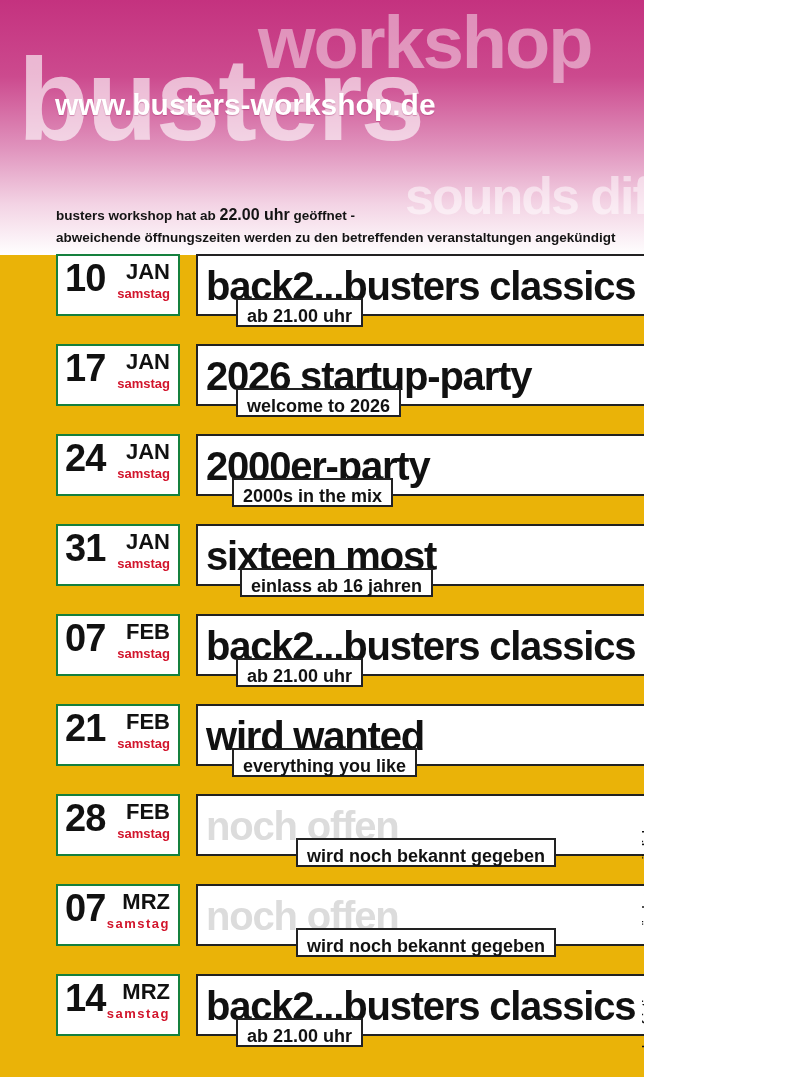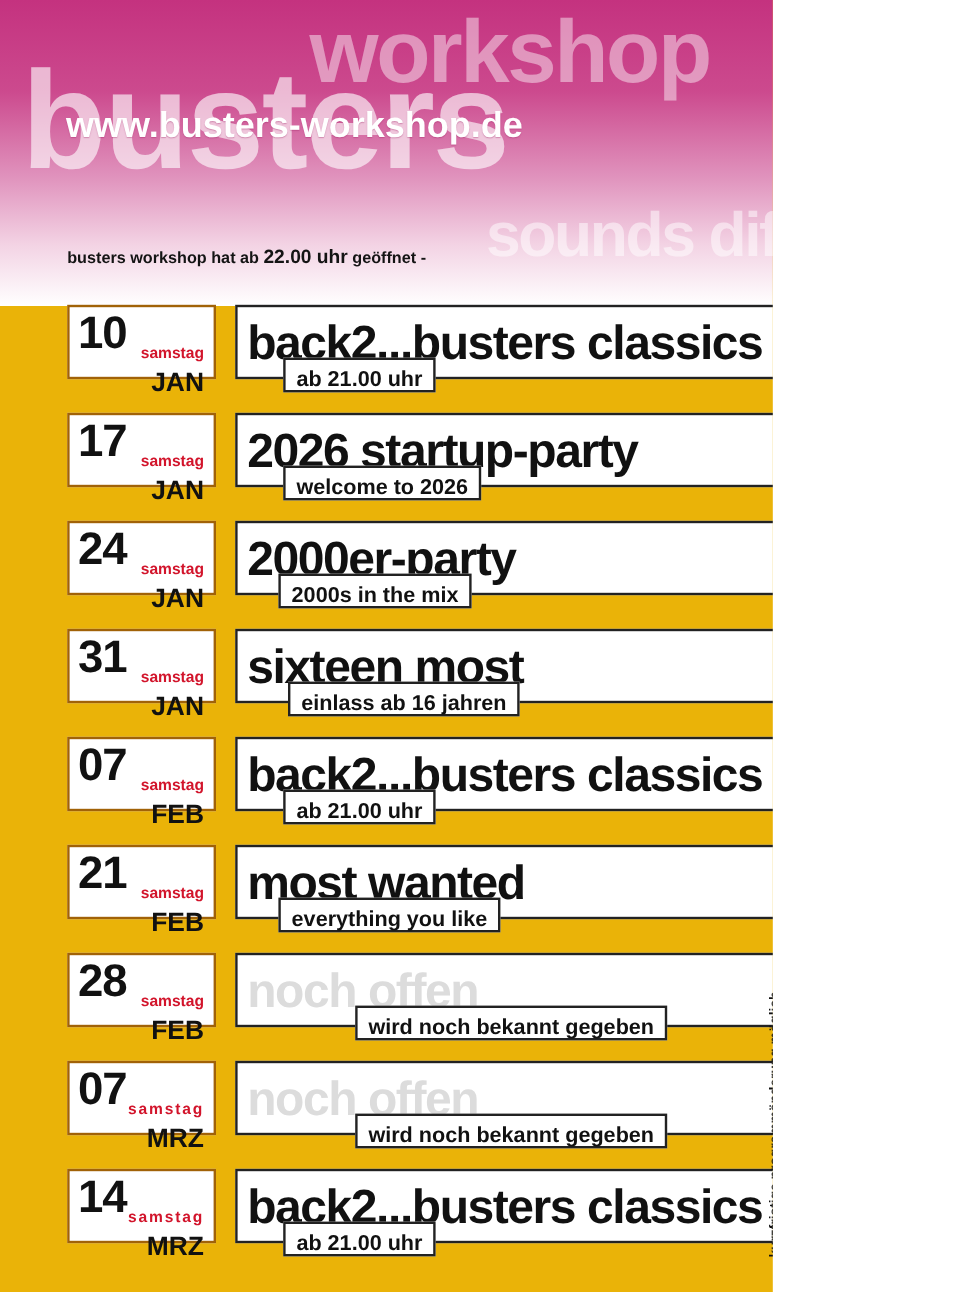--- a/index.html
+++ b/index.html
@@ -128,21 +128,21 @@
   .event {
     position: relative;
     height: 90px;
   }
   .date-box {
     position: absolute;
     left: 56px;
     top: 0;
     width: 124px;
     height: 62px;
-    border: 2px solid #a16207;
+    border: 2px solid #15803d;
     background: #fff;
     box-sizing: border-box;
   }
   .date-day {
     position: absolute;
     left: 7px;
     top: 3px;
     font-size: 38px;
     font-weight: bold;
     color: #111;
@@ -150,21 +150,20 @@
     line-height: 1;
   }
   .date-mon {
     position: absolute;
     right: 8px;
     top: 5px;
     font-size: 22px;
     font-weight: bold;
     color: #111;
     line-height: 1;
-    margin-top: 47px;
   }
   .date-wd {
     position: absolute;
     right: 8px;
     top: 31px;
     font-size: 13px;
     font-weight: bold;
     color: #d2142b;
     line-height: 1;
   }
@@ -313,20 +312,21 @@
     <div class="wm wm-sounds">sounds diff</div>
     <div class="wm wm-busters">busters</div>
     <div class="site-url">www.busters-workshop.de</div>
     <div class="insta">
       <div class="ring"></div>
     </div>
   </div>
 
   <div class="note">
     <span>busters workshop hat ab </span><span class="big">22.00 uhr</span><span> geöffnet -</span><br>
+    <span>abweichende öffnungszeiten werden zu den betreffenden veranstaltungen angekündigt</span>
   </div>
 
   <div class="events">
       <div class="event">
         <div class="date-box">
           <div class="date-day">10</div>
           <div class="date-mon">JAN</div>
           <div class="date-wd">samstag</div>
         </div>
         <div class="title-box">
@@ -401,21 +401,21 @@
           <span class="sub-text">ab 21.00 uhr</span>
         </div>
       </div>
       <div class="event">
         <div class="date-box">
           <div class="date-day">21</div>
           <div class="date-mon">FEB</div>
           <div class="date-wd">samstag</div>
         </div>
         <div class="title-box">
-          <div class="title-text">most wanted</div>
+          <div class="title-text">wird wanted</div>
         </div>
         <div class="sub-box" style="left:232px">
           <span class="sub-text">everything you like</span>
         </div>
       </div>
       <div class="event">
         <div class="date-box">
           <div class="date-day">28</div>
           <div class="date-mon">FEB</div>
           <div class="date-wd">samstag</div>

